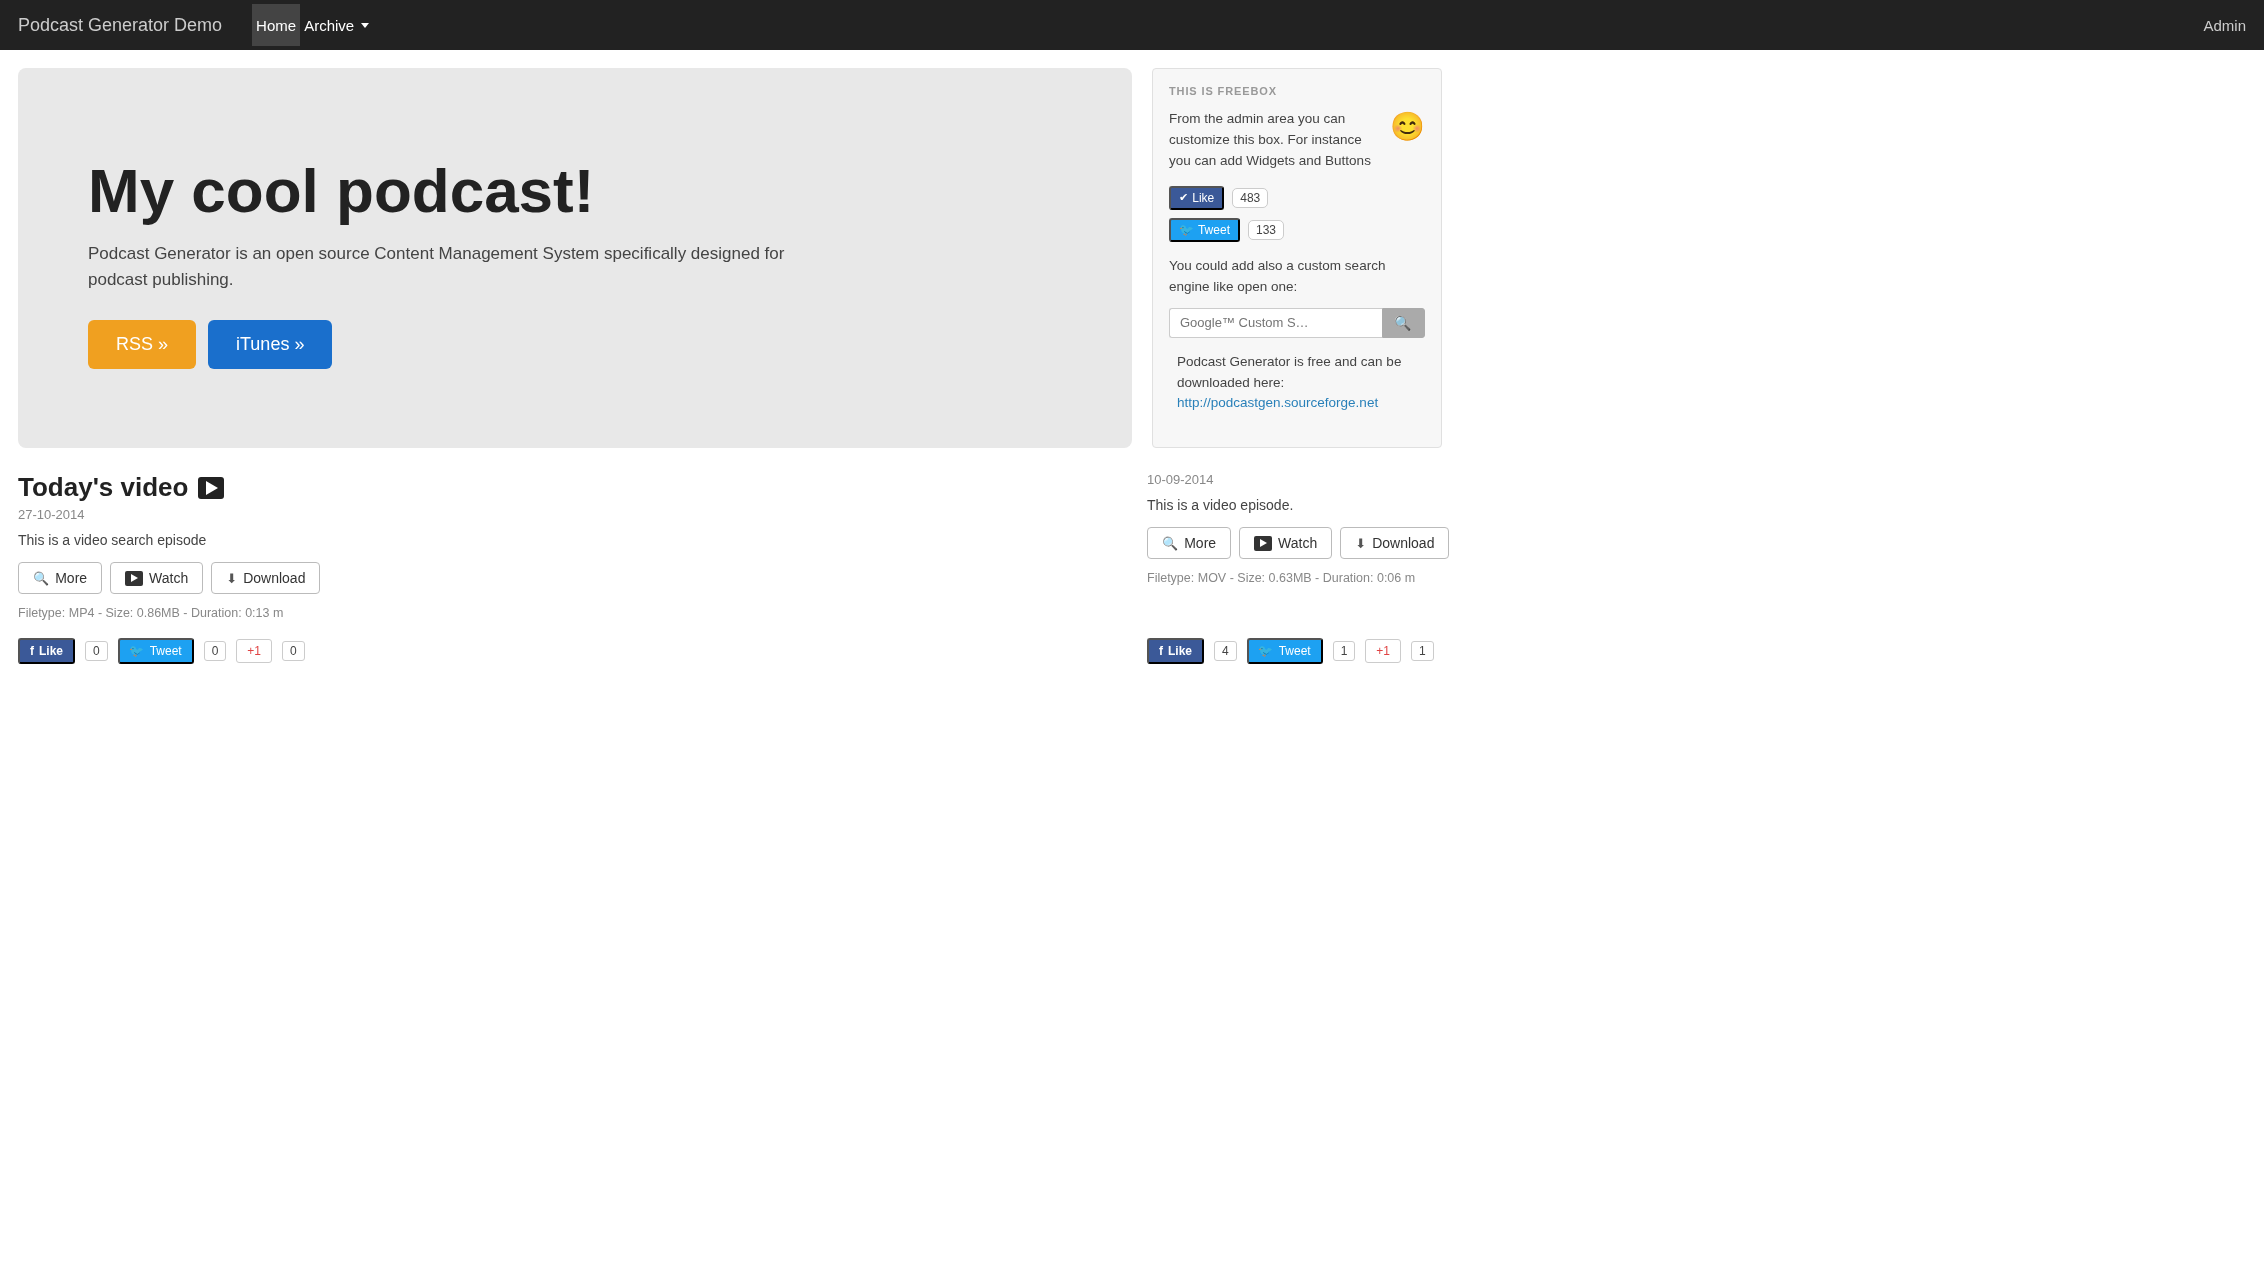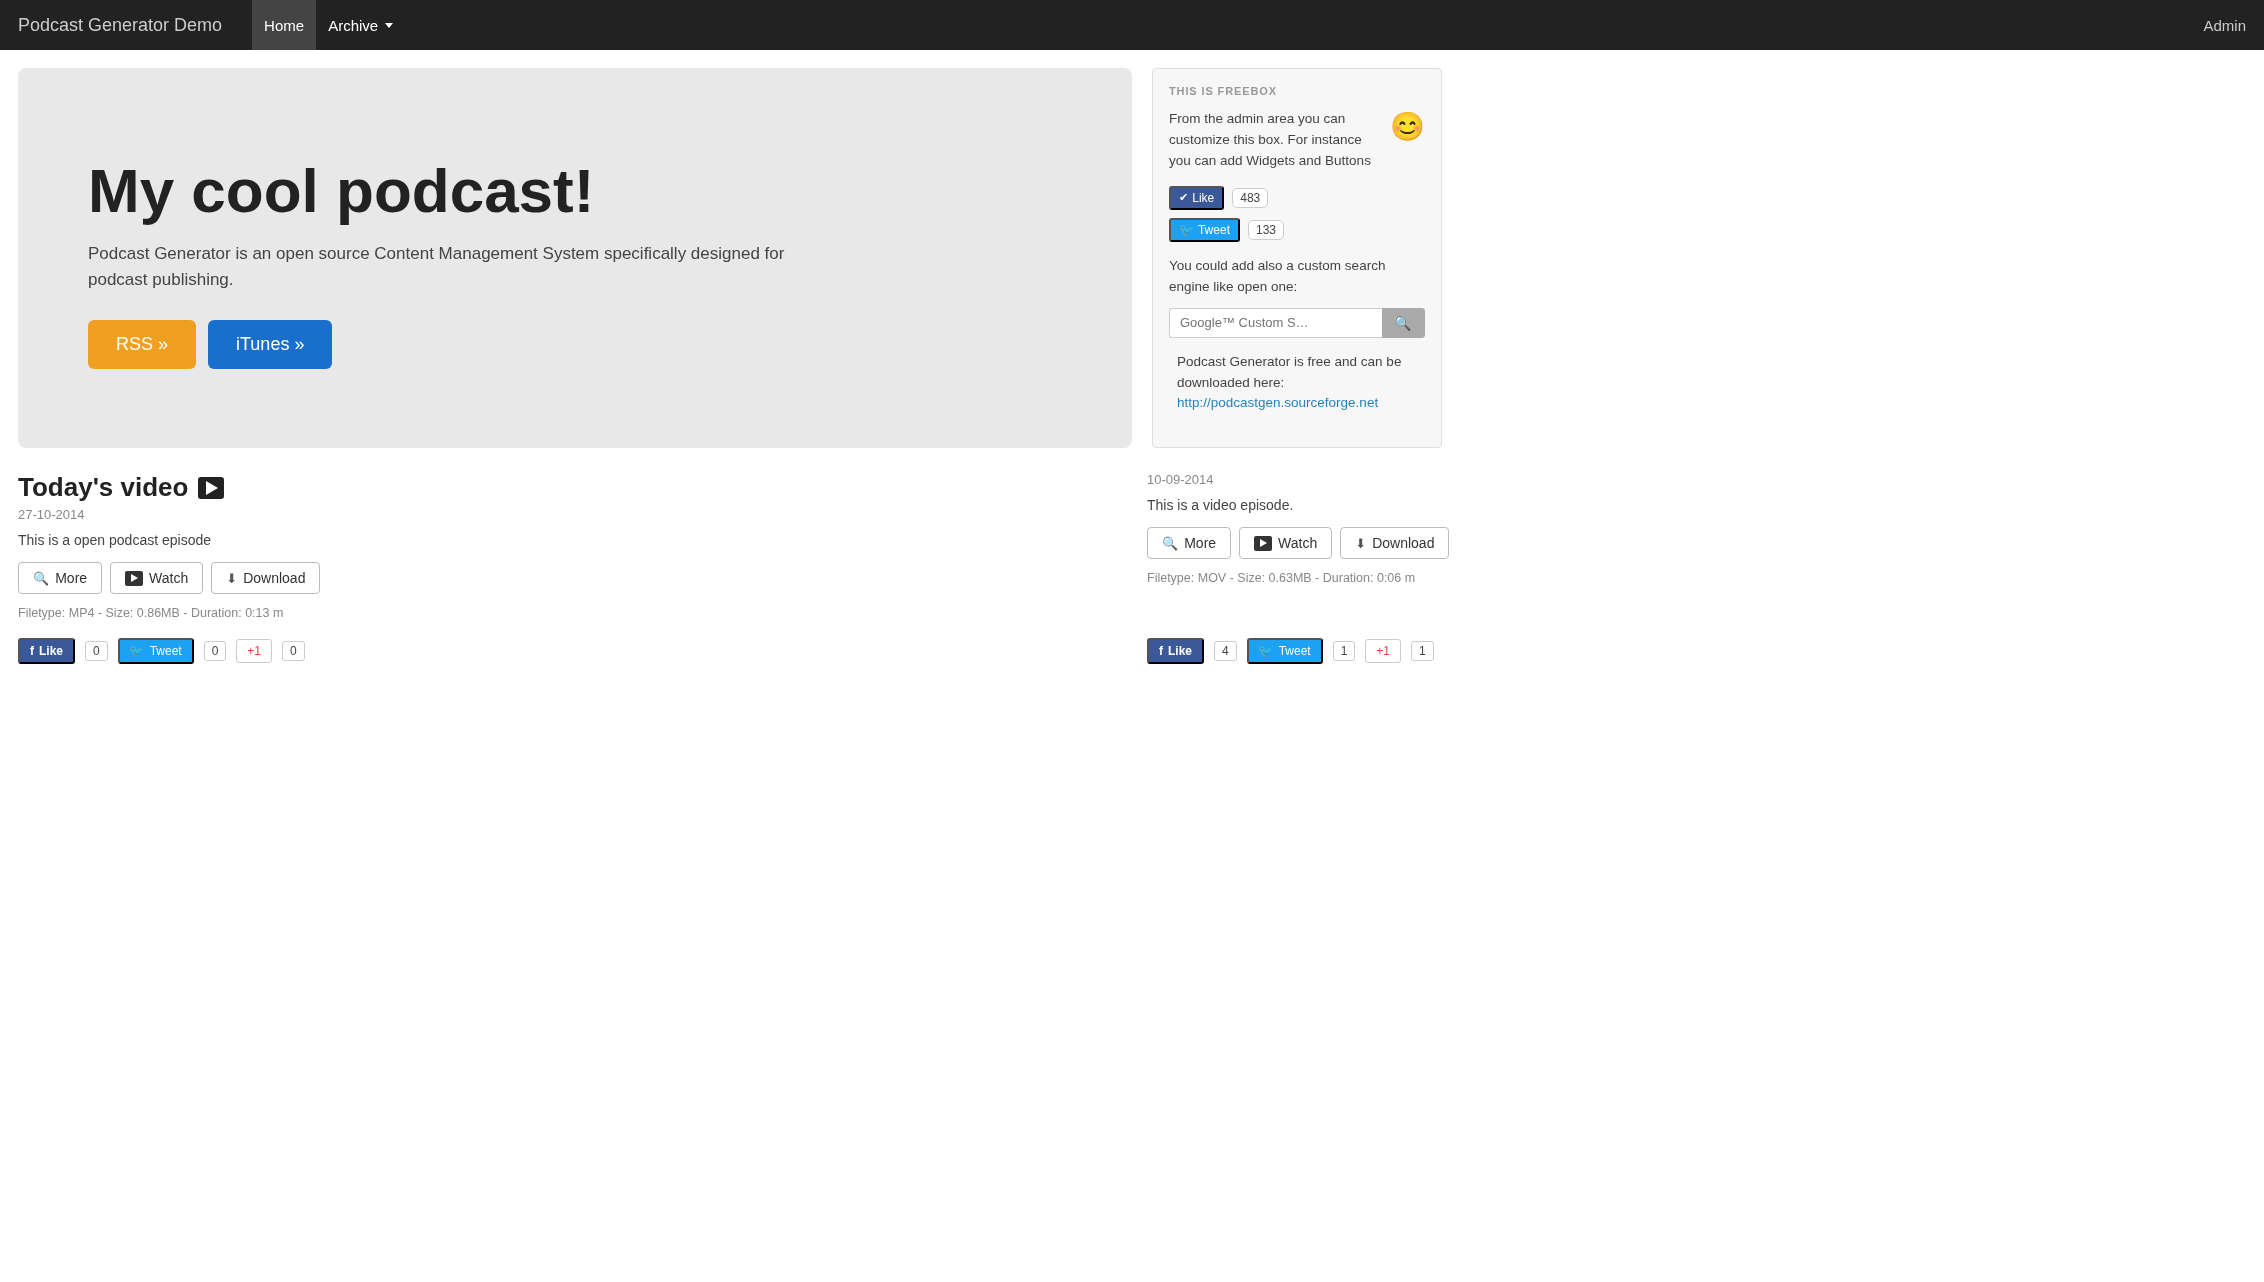--- a/index.html
+++ b/index.html
@@ -20,22 +20,22 @@
       margin-right: 30px;
     }
     .nav-items {
       display: flex;
       align-items: center;
       flex: 1;
     }
     .nav-item {
       color: #fff;
       font-size: 15px;
-      padding: 0 12px;
-      height: 50px;
+      padding: 0 4px;
+      height: 42px;
       display: flex;
       align-items: center;
       cursor: pointer;
       text-decoration: none;
     }
     .nav-item.active {
       background: #444;
     }
     .nav-admin {
       color: #ccc;
@@ -444,21 +444,21 @@
 <div class="episodes-section">
 
   <div class="episode-card">
     <div class="episode-title-row">
       <span class="episode-title">Today's video</span>
       <div class="play-icon-box">
         <div class="play-icon-box-inner"></div>
       </div>
     </div>
     <div class="episode-date">27-10-2014</div>
-    <div class="episode-desc">This is a open podcast episode</div>
+    <div class="episode-desc">This is a video search episode</div>
     <div class="episode-actions">
       <button class="ep-btn">
         <span class="ep-btn-icon magnify">🔍</span>
         <span>More</span>
       </button>
       <button class="ep-btn">
         <span class="ep-btn-icon">
           <span class="watch-icon-wrap">
               <span class="watch-icon-tri"></span>
             </span>

